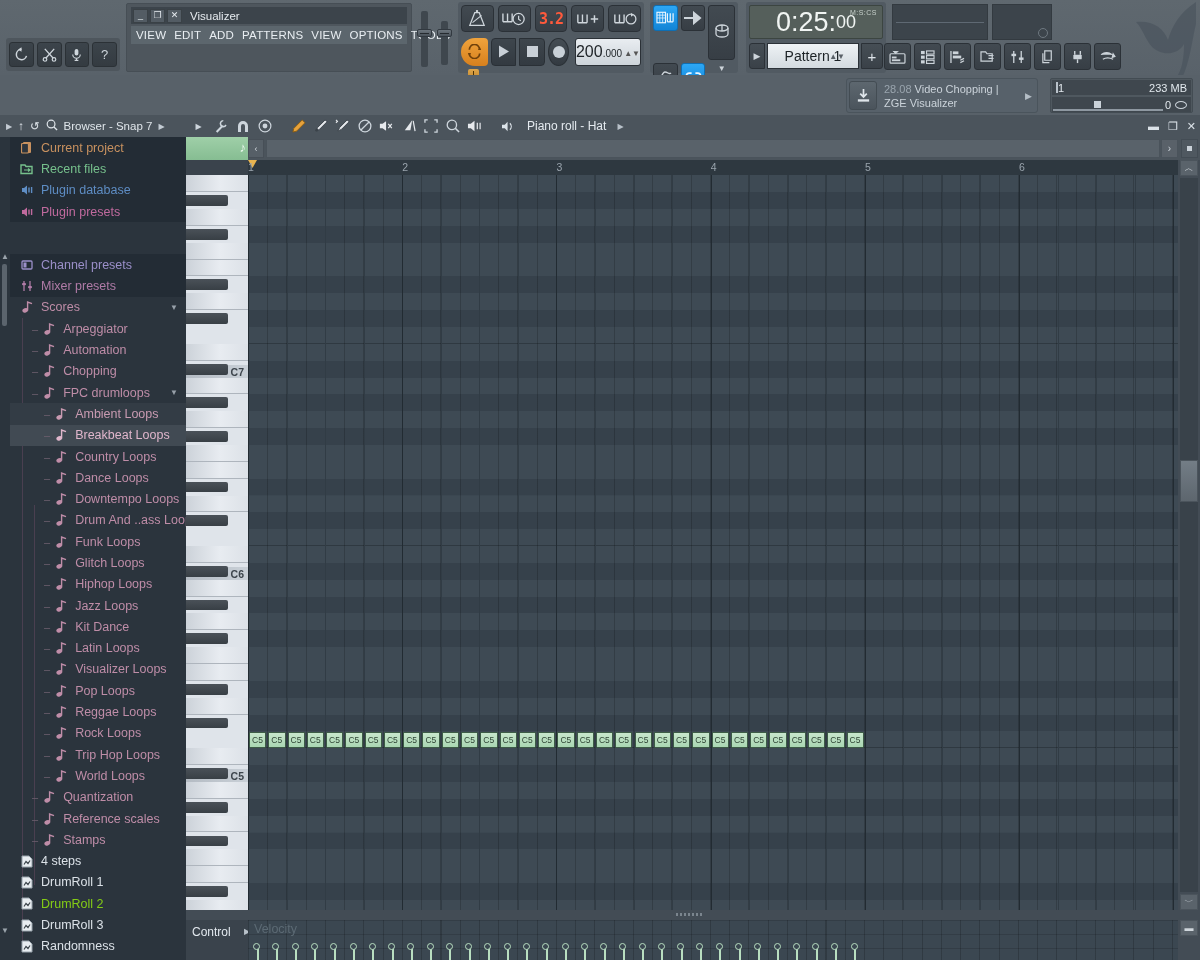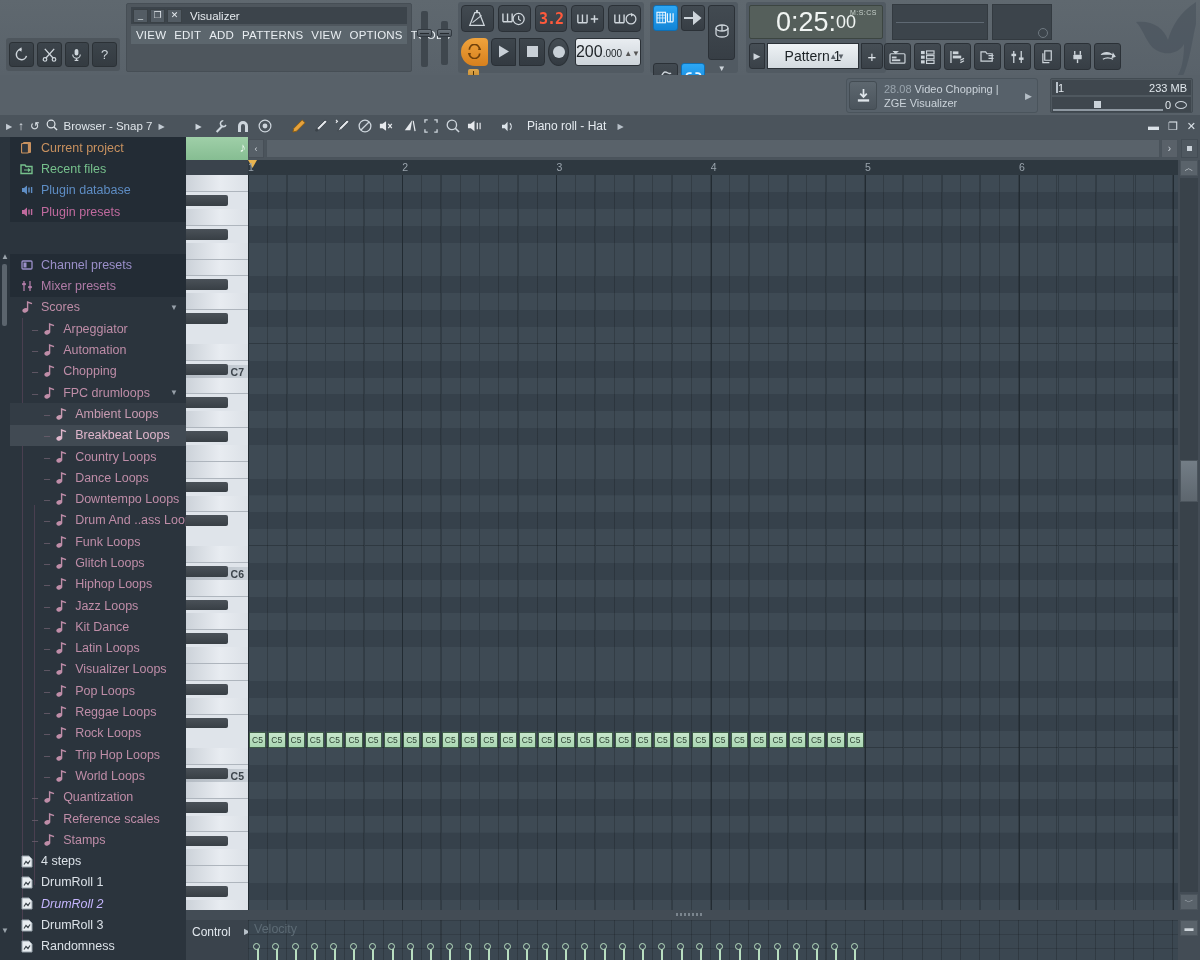--- a/index.html
+++ b/index.html
@@ -958,21 +958,21 @@
         </div>
         <div class="bitem lvl0 file" style="color: rgb(219, 225, 231);">
           <span class="ic">
             <svg width="12" height="13" viewBox="0 0 12 13">
               <path d="M1 1 h7 l3 3 v8 H1 Z" fill="#e8edf1" stroke="#9aa4ad" stroke-width="1"></path>
               <path d="M3 9.5 l2 -3 l2 2 l2 -3" stroke="#3b434a" stroke-width="1.2" fill="none"></path>
             </svg>
           </span>
           <span>DrumRoll 1</span>
         </div>
-        <div class="bitem lvl0 file" style="color: #c4b5fd; font-style: italic;">
+        <div class="bitem lvl0 file" style="color: #84cc16;">
           <span class="ic">
             <svg width="12" height="13" viewBox="0 0 12 13">
               <path d="M1 1 h7 l3 3 v8 H1 Z" fill="#e8edf1" stroke="#9aa4ad" stroke-width="1"></path>
               <path d="M3 9.5 l2 -3 l2 2 l2 -3" stroke="#3b434a" stroke-width="1.2" fill="none"></path>
             </svg>
           </span>
           <span>DrumRoll 2</span>
         </div>
         <div class="bitem lvl0 file" style="color: rgb(219, 225, 231);">
           <span class="ic">

